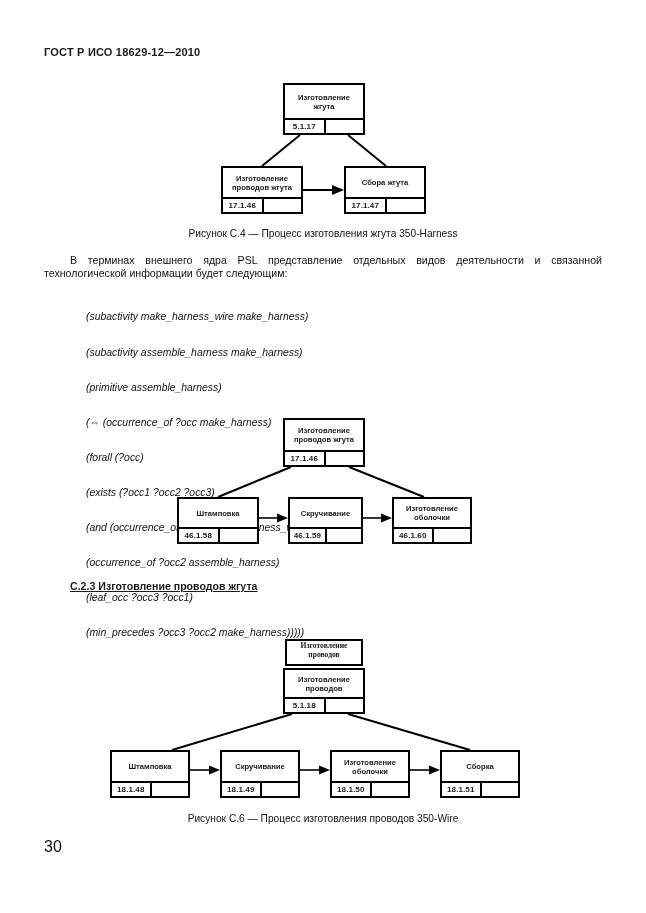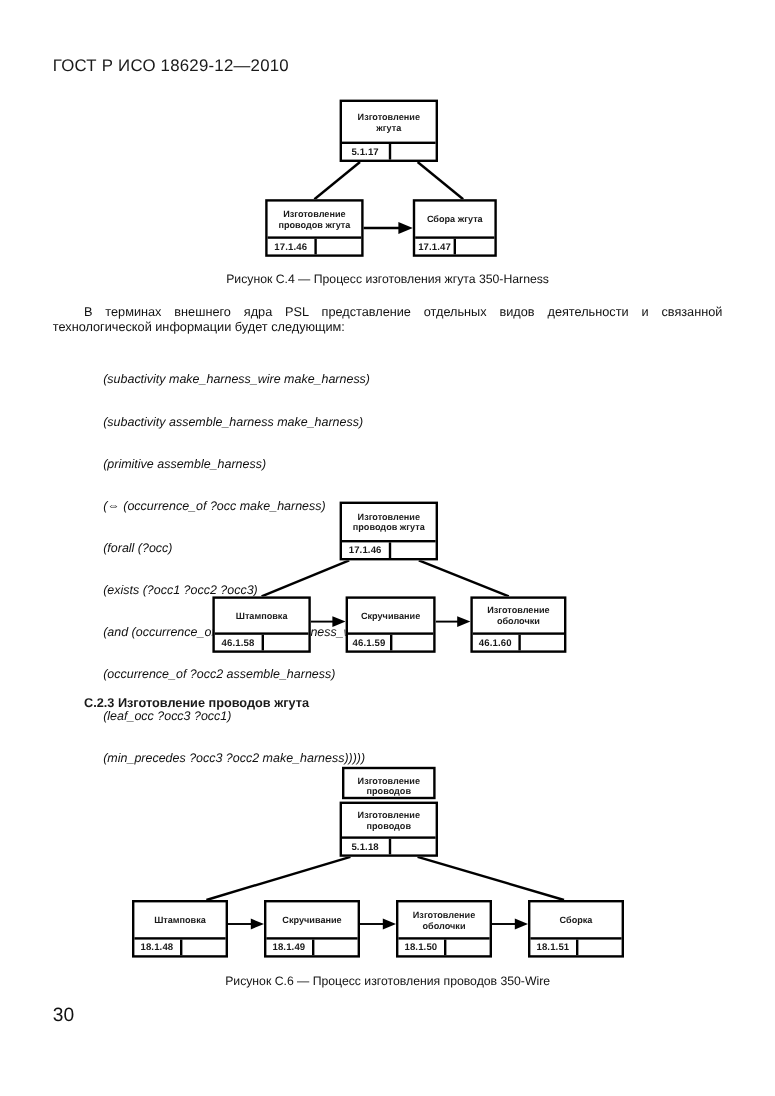--- a/index.html
+++ b/index.html
@@ -15,41 +15,42 @@
     font-family: "Liberation Sans", sans-serif;
     color: #1a1a1a;
     overflow: hidden;
   }
 
   
   .doc-header {
     position: absolute;
     left: 44px;
     top: 46px;
-    font-size: 14px;
-    font-weight: normal;
+    font-size: 11px;
+    font-weight: bold;
     letter-spacing: 0.2px;
     white-space: nowrap;
   }
 
   
   .para {
     position: absolute;
     font-size: 10.6px;
     line-height: 12.6px;
     text-align: justify;
     color: #111;
   }
   .para-indent { text-indent: 26px; }
 
   .section-head {
     position: absolute;
     font-size: 10.6px;
     font-weight: bold;
     line-height: 13px;
+    text-decoration: underline;
   }
 
   
   .code-block {
     position: absolute;
     left: 86px;
     top: 288px;
     font-size: 10.4px;
     line-height: 11.7px;
     color: #111;
@@ -124,26 +125,27 @@
   }
   .node-code-blank { flex: 1; }
 
   
   .node-plain {
     position: absolute;
     border: 2px solid #000;
     background: #fff;
     box-sizing: border-box;
     display: flex;
-    align-items: flex-end;
+    align-items: flex-start;
     justify-content: center;
     text-align: center;
     font-size: 7.6px;
     font-weight: bold;
     line-height: 9px;
+    font-family: Liberation Serif, serif;
   }
 
   .svg-layer {
     position: absolute;
     left: 0;
     top: 0;
     overflow: visible;
   }
 </style>
 </head>
@@ -184,21 +186,21 @@
           <span>Изготовление</span>
           <span>проводов жгута</span>
         </div>
       </div>
       <div class="node-foot">
         <div class="node-code">17.1.46</div>
         <div class="node-code-blank"></div>
       </div>
     </div>
 
-    <div class="node" style="left:344px; top:166px; width:70px; height:48px;">
+    <div class="node" style="left:344px; top:166px; width:82px; height:48px;">
       <div class="node-title">
         <div>
           <span>Сбора жгута</span>
           <span></span>
         </div>
       </div>
       <div class="node-foot">
         <div class="node-code">17.1.47</div>
         <div class="node-code-blank"></div>
       </div>

